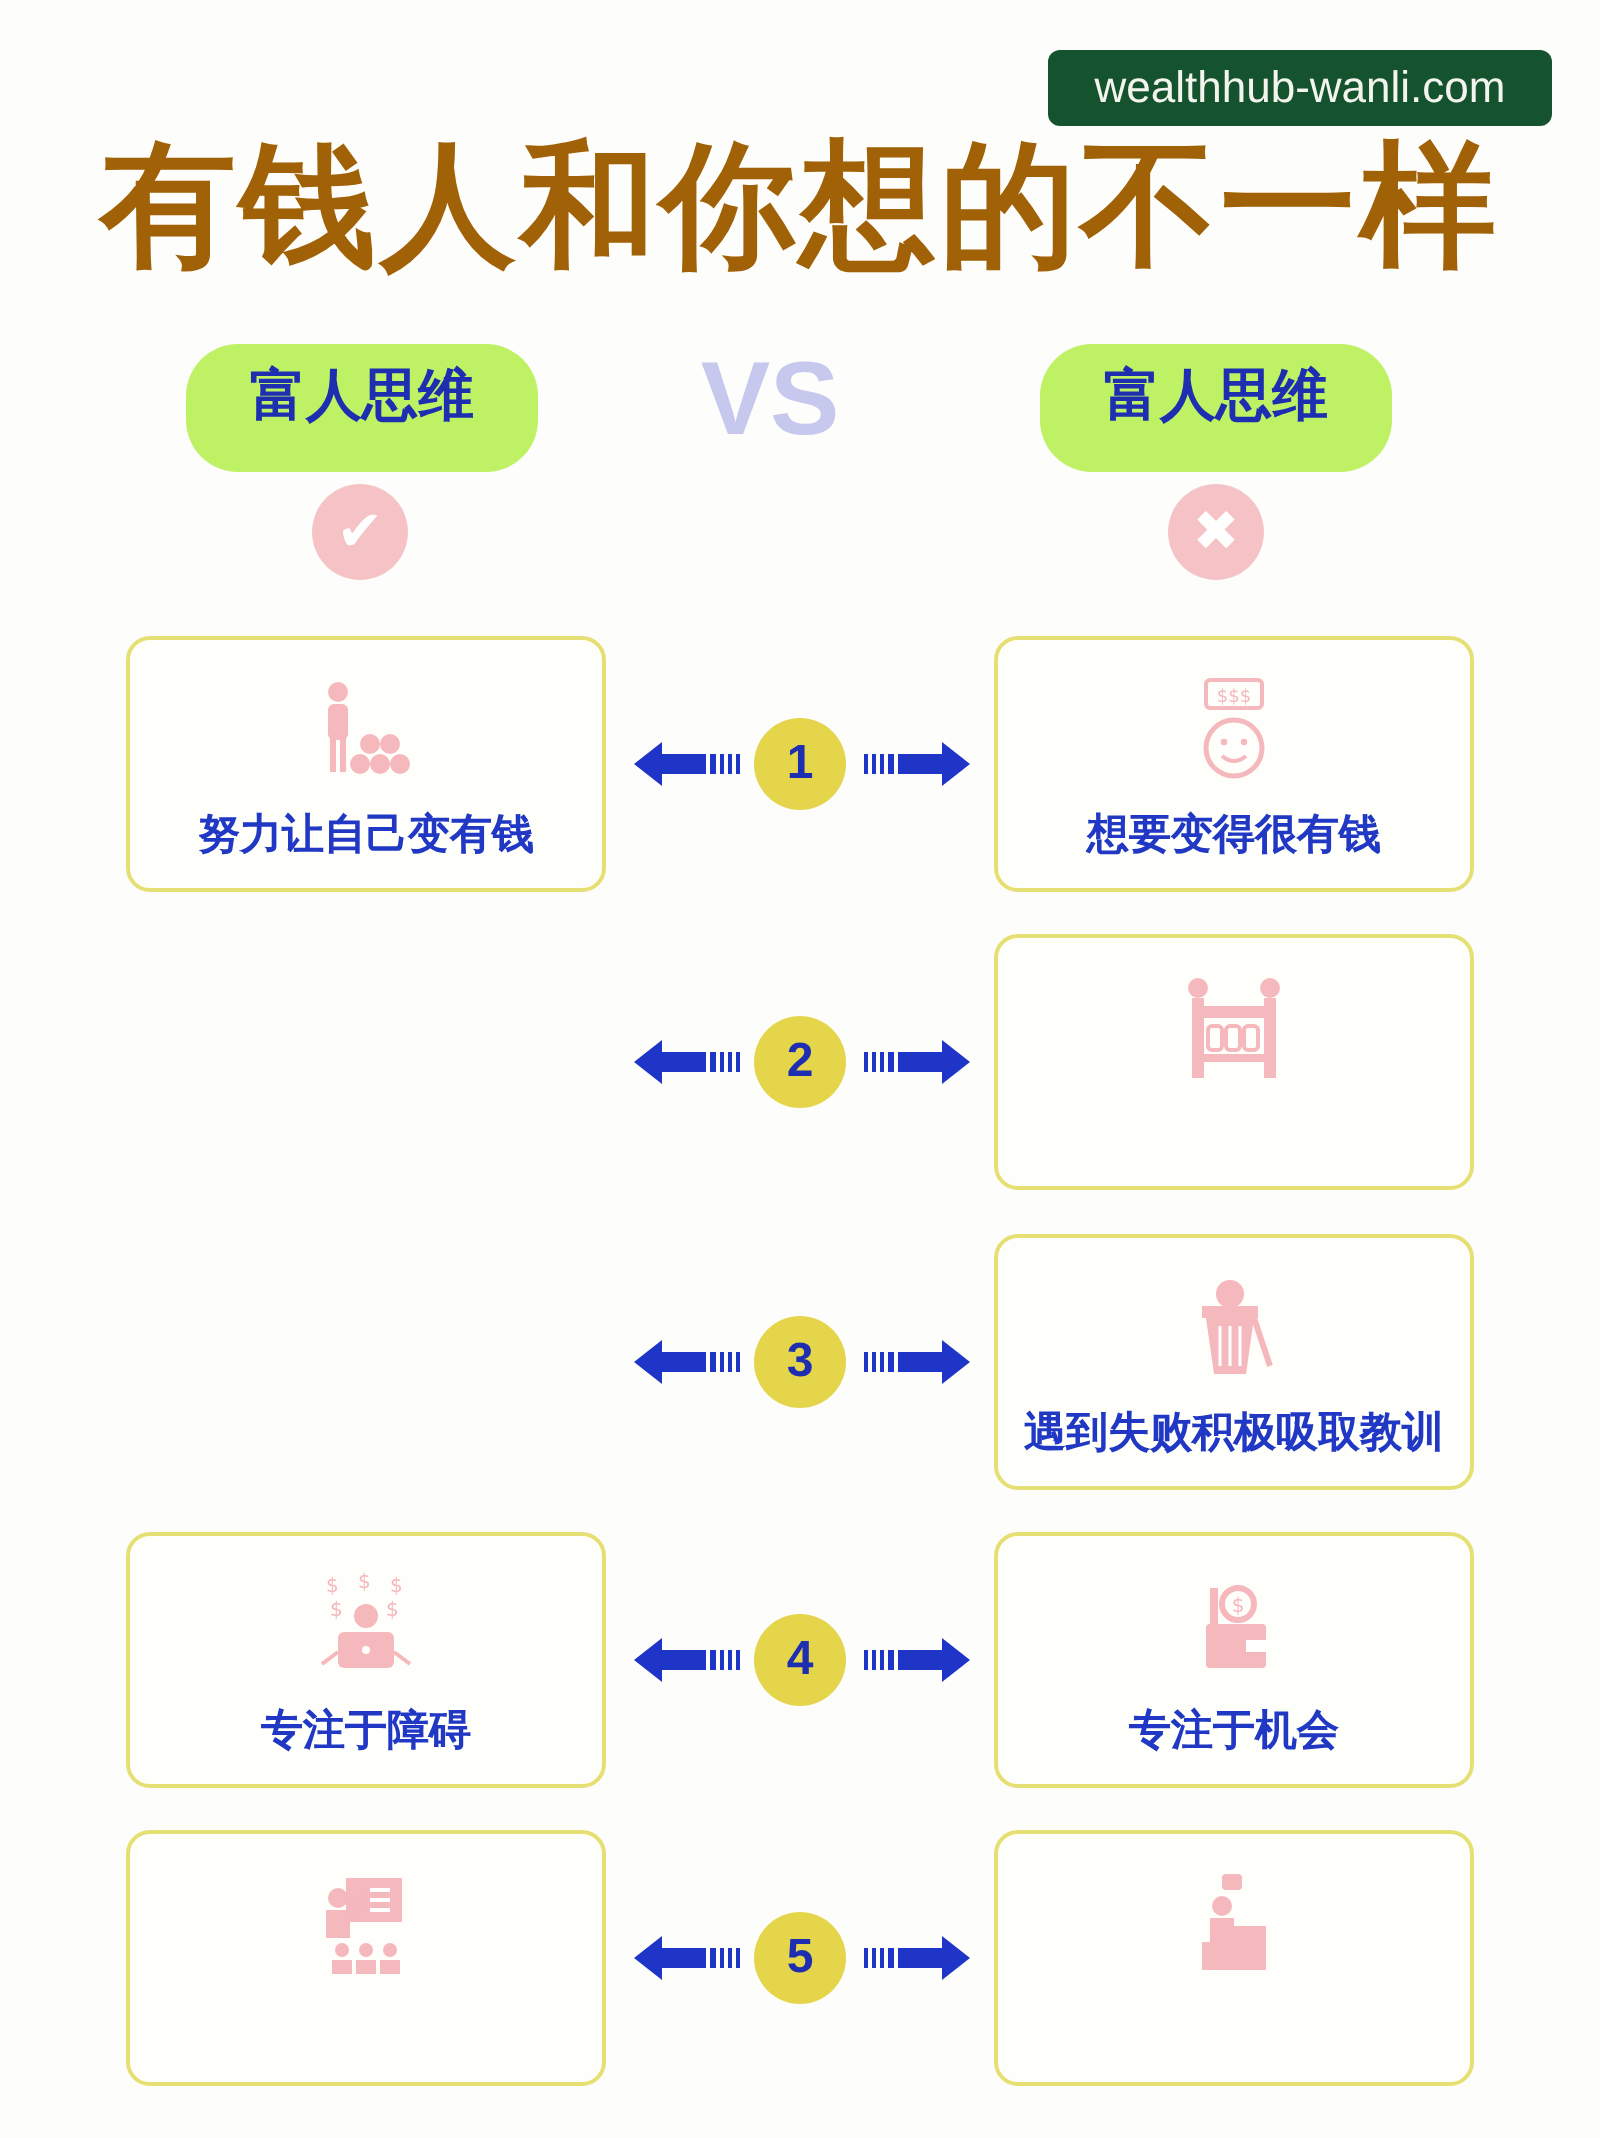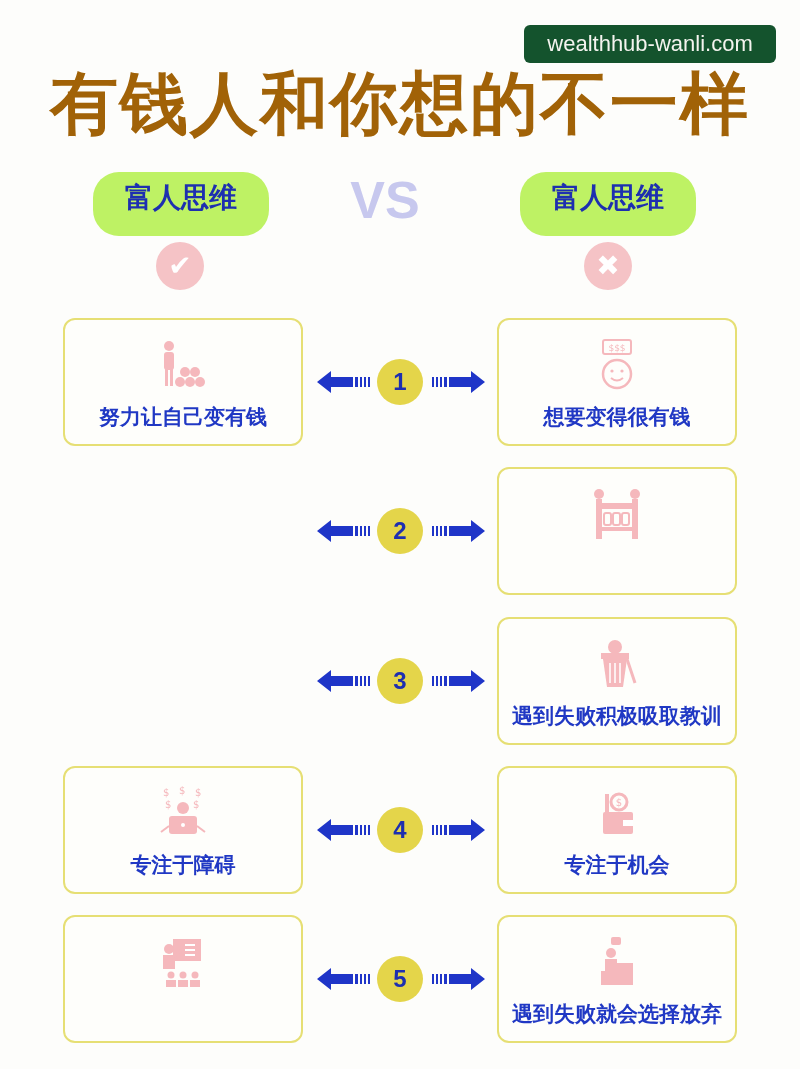--- a/index.html
+++ b/index.html
@@ -226,16 +226,15 @@
     </svg>
     <div class="box right">
       <div class="icon">
           <svg width="56" height="56" viewBox="0 0 56 56">
             <rect x="22" y="2" width="10" height="8" rx="2" fill="#f5b8bc"></rect>
             <circle cx="22" cy="18" r="5" fill="#f5b8bc"></circle>
             <path d="M16 24 h12 v12 h-12 Z" fill="#f5b8bc"></path>
             <path d="M12 50 V36 H28 V28 H44 V50 Z" fill="#f5b8bc"></path>
           </svg>
         </div>
-      <div class="label">遇到失败就会选择放弃</div>
     </div>
   </div>
   </div>
 
 </body></html>

